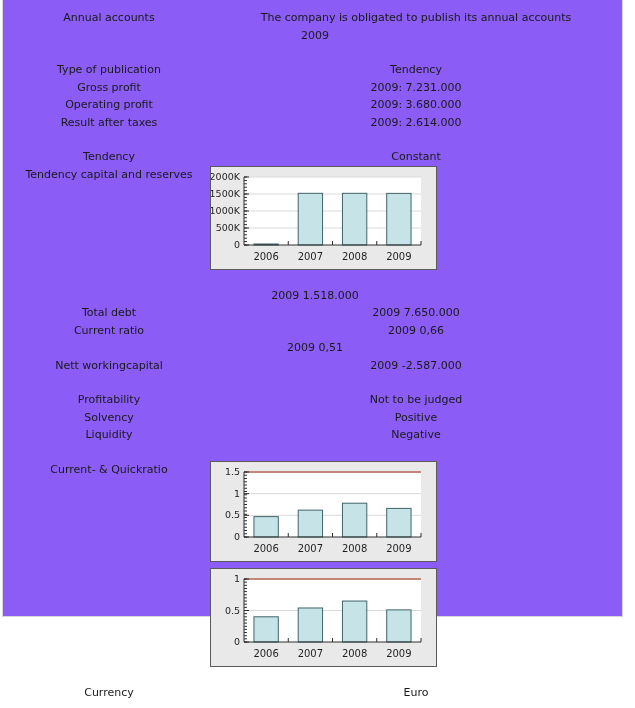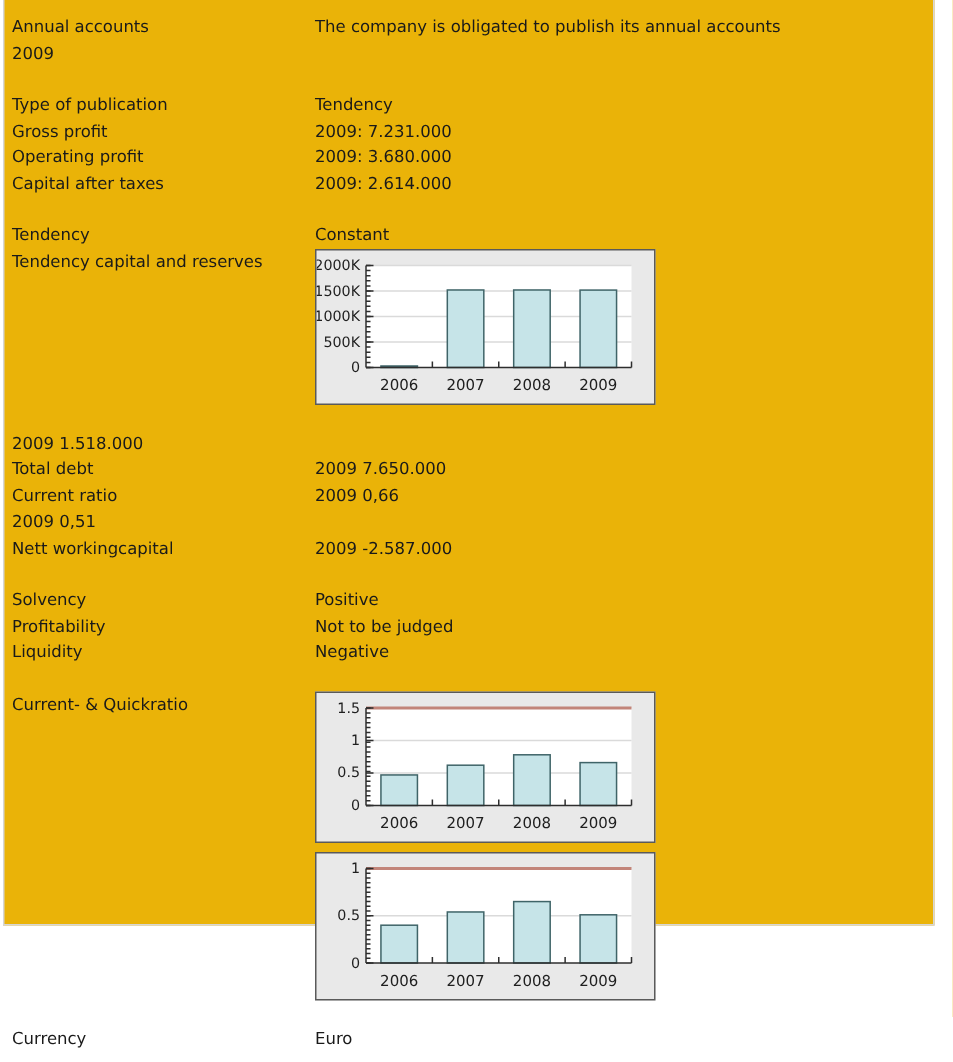--- a/index.html
+++ b/index.html
@@ -1,21 +1,22 @@
 <!DOCTYPE html>
 <html><head>
 <meta charset="utf-8">
 <style>
   html,body{margin:0;padding:0;background:#ffffff;}
   body{width:635px;height:708px;position:relative;font-family:"DejaVu Sans",sans-serif;color:#1a1a1a;}
   .page{
     position:absolute;left:2px;top:0;width:621px;height:617px;
     border:1px solid #d6d6d6;border-top:none;
-    background:#eab308;box-sizing:border-box;
+    background:#8b5cf6;box-sizing:border-box;
     padding:9px 0 0 5px;
+    text-align:center;
   }
   .section{margin-bottom:17px;}
   .row{display:flex;align-items:flex-start;line-height:17.5px;font-size:11px;}
   .lbl{width:202px;flex:0 0 202px;}
   .val{flex:1;}
   .chart-box{
     width:227px;background:#e9e9e9;border:1px solid #5a5a5a;
     box-sizing:border-box;overflow:hidden;
   }
   .chart-0{height:104px;}
@@ -47,21 +48,21 @@
     </div>
     <div class="row">
       <div class="lbl">Gross profit</div>
       <div class="val">2009: 7.231.000</div>
     </div>
     <div class="row">
       <div class="lbl">Operating profit</div>
       <div class="val">2009: 3.680.000</div>
     </div>
     <div class="row">
-      <div class="lbl">Capital after taxes</div>
+      <div class="lbl">Result after taxes</div>
       <div class="val">2009: 2.614.000</div>
     </div>
   </div>
 
   <div class="section">
     <div class="row">
       <div class="lbl">Tendency</div>
       <div class="val">Constant</div>
     </div>
     <div class="row">
@@ -141,26 +142,26 @@
       <div class="val">2009 0,51</div>
     </div>
     <div class="row">
       <div class="lbl">Nett workingcapital</div>
       <div class="val">2009 -2.587.000</div>
     </div>
   </div>
 
   <div class="section">
     <div class="row">
+      <div class="lbl">Profitability</div>
+      <div class="val">Not to be judged</div>
+    </div>
+    <div class="row">
       <div class="lbl">Solvency</div>
       <div class="val">Positive</div>
-    </div>
-    <div class="row">
-      <div class="lbl">Profitability</div>
-      <div class="val">Not to be judged</div>
     </div>
     <div class="row">
       <div class="lbl">Liquidity</div>
       <div class="val">Negative</div>
     </div>
   </div>
 
   <div class="section">
     <div class="row">
       <div class="lbl">Current- &amp; Quickratio</div>

